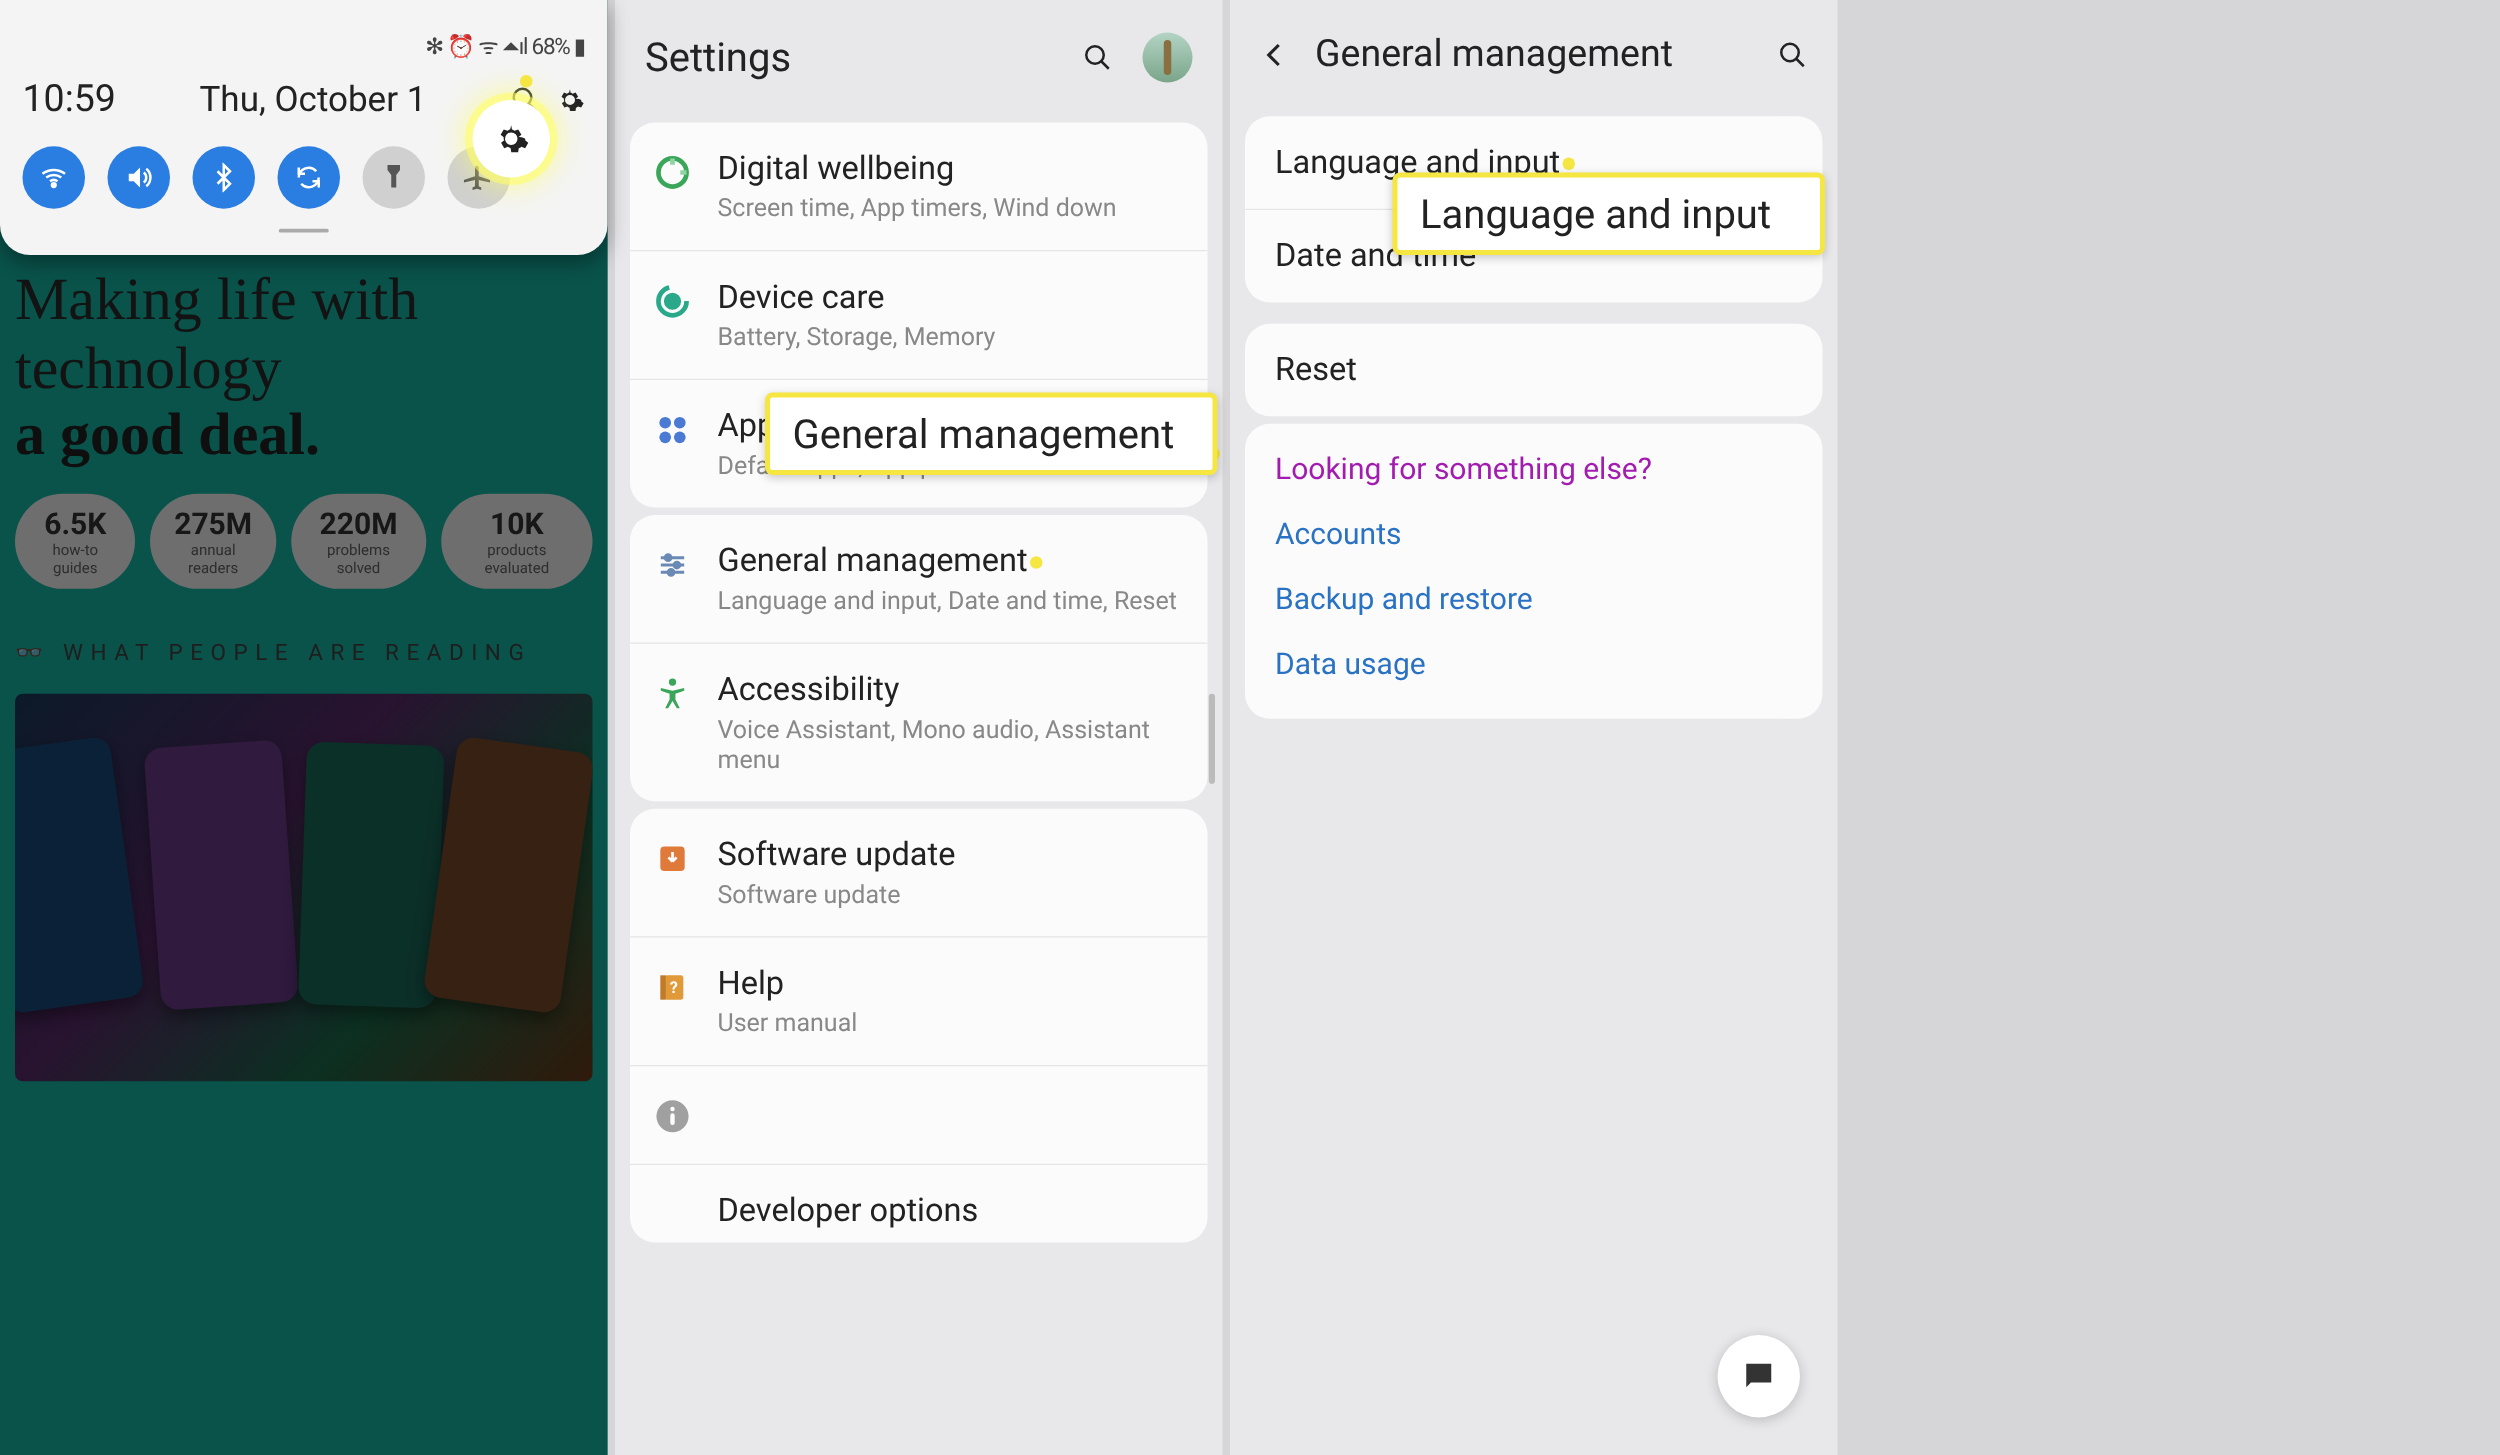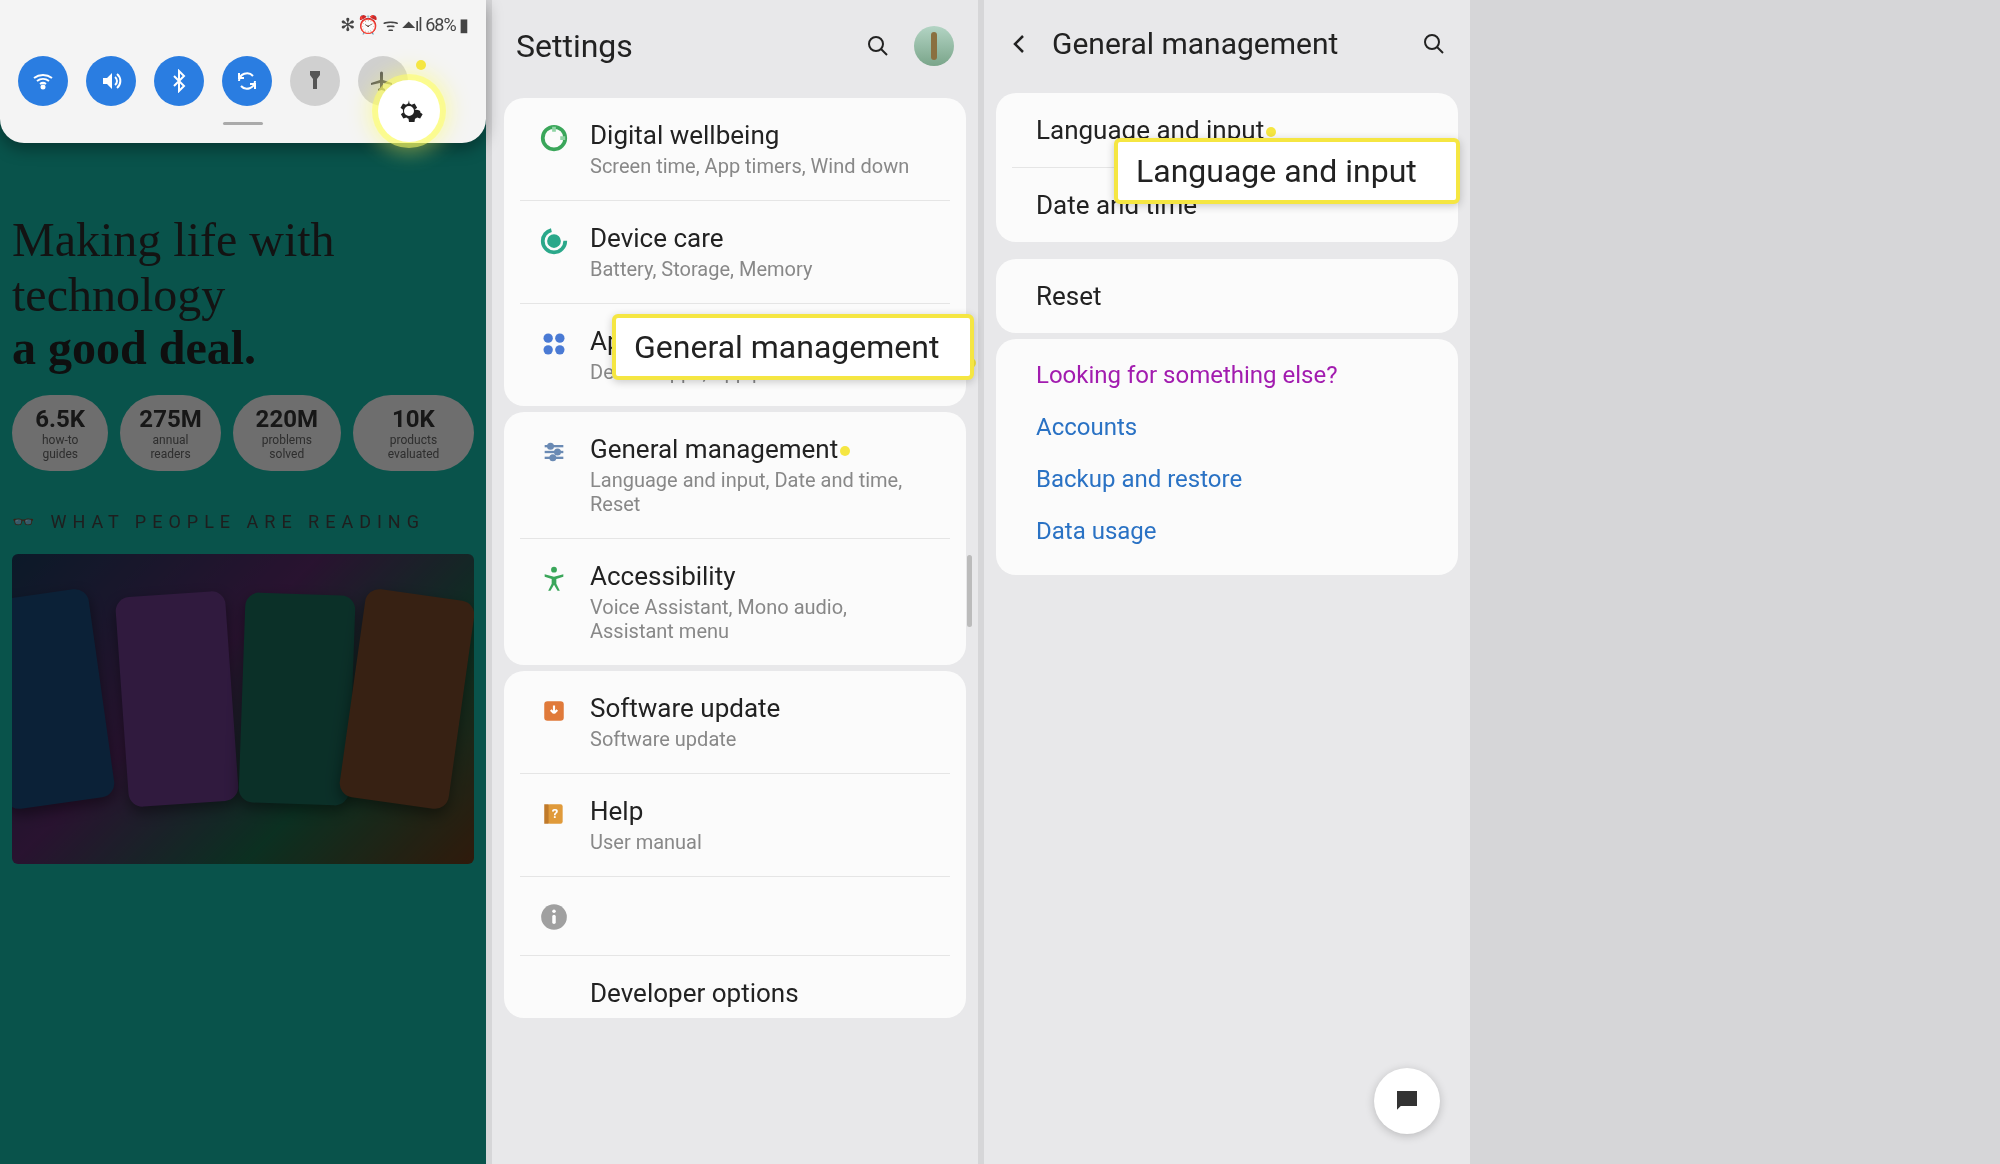--- a/index.html
+++ b/index.html
@@ -20,21 +20,21 @@
   .stat .num{ font-size:24px; font-weight:700; color:#333;}
   .stat .lab{ font-size:12px; color:#666;}
   .reading-head{ margin-top:40px; letter-spacing:6px; font-size:18px; color:#444; display:flex; align-items:center; gap:10px;}
   .phones { margin-top:22px; height:310px; border-radius:6px; background: linear-gradient(135deg,#1a3a5a 0%, #5b2a6a 40%, #1a6a4a 70%, #6a3a1a 100%); position:relative; overflow:hidden;}
   .phone{ position:absolute; width:110px; height:210px; border-radius:14px; top:40px; box-shadow:0 6px 14px rgba(0,0,0,0.4);}
   .phone.p1{ left:-20px; background:#1a4a7a; transform:rotate(-8deg);}
   .phone.p2{ left:110px; background:#6a3a8a; transform:rotate(-4deg);}
   .phone.p3{ left:230px; background:#1a6a5a; transform:rotate(2deg);}
   .phone.p4{ left:340px; background:#7a4a2a; transform:rotate(8deg);}
   
-  .qs-panel { position:absolute; top:0; left:0; right:0; background:#f4f4f4; border-radius:0 0 24px 24px; padding:12px 18px 18px 18px; box-shadow:0 6px 16px rgba(0,0,0,0.35); z-index:3;}
+  .qs-panel { position:absolute; top:0; left:0; right:0; background:#f4f4f4; border-radius:0 0 24px 24px; padding:24px 18px 18px 18px; box-shadow:0 6px 16px rgba(0,0,0,0.35); z-index:3;}
   .status-icons-row{ display:flex; justify-content:flex-end; align-items:center; gap:8px; font-size:18px; color:#444; letter-spacing:-1px;}
   .time-row{ display:flex; align-items:center; justify-content:space-between; margin-top:14px;}
   .time-row .time{ font-size:30px; color:#222;}
   .time-row .date{ font-size:28px; color:#222;}
   .time-row .right-icons{ display:flex; align-items:center; gap:12px;}
   .tg-row{ display:flex; gap:18px; margin-top:20px;}
   .tg{ width:50px; height:50px; border-radius:50%; background:#2a7de1; display:flex; align-items:center; justify-content:center; color:#fff;}
   .tg.off{ background:#d0d0d0; color:#555;}
   .handle{ width:40px; height:3px; background:#aaa; border-radius:2px; margin:16px auto 0;}
   
@@ -44,21 +44,21 @@
   .ico-sm{ width:24px; height:24px;}
   .ico-md{ width:30px; height:30px;}
   
   
   .sheader{ display:flex; align-items:center; justify-content:space-between; padding:26px 24px;}
   .sheader h1{ font-size:32px; color:#222; font-weight:400;}
   .sheader .right{ display:flex; align-items:center; gap:24px;}
   .avatar{ width:40px; height:40px; border-radius:50%; background:linear-gradient(#b3d4c4,#7aa58a); position:relative;}
   .avatar::after{ content:""; position:absolute; left:17px; top:6px; width:6px; height:28px; background:#8a7040; border-radius:3px;}
   
-  .card{ background:#fbfbfb; border-radius:20px; margin:6px 12px; padding:0 16px;}
+  .card{ background:#fbfbfb; border-radius:20px; margin:6px 12px; padding:0 0;}
   .row{ display:flex; align-items:flex-start; padding:22px 18px; gap:20px; border-top:1px solid #e5e5e5;}
   .row:first-child{ border-top:none;}
   .row .ricon{ width:32px; height:32px; flex:0 0 32px; margin-top:2px; display:flex; align-items:center; justify-content:center;}
   .row .txt .t{ font-size:26px; color:#222;}
   .row .txt .s{ font-size:20px; color:#888; margin-top:4px;}
   
   .callout{ position:absolute; z-index:10; background:#fff; border:4px solid #f5e642; border-radius:6px; padding:10px 18px; font-size:32px; color:#222; box-shadow:0 2px 8px rgba(0,0,0,0.2);}
   .dot{ width:10px; height:10px; background:#f5e642; border-radius:50%; display:inline-block; vertical-align:middle; margin-left:2px;}
   
   .scroll-ind{ position:absolute; right:6px; top:555px; width:5px; height:72px; background:#bbb; border-radius:3px;}
@@ -108,20 +108,37 @@
         <div class="phone p2"></div>
         <div class="phone p3"></div>
         <div class="phone p4"></div>
     </div>
   </div>
   <div class="dim-overlay"></div>
 
   <div class="qs-panel">
     <div class="status-icons-row">
       <span>✻ ⏰ ᯤ ⏶ıl 68% ▮</span>
+    </div>
+    <div class="time-row">
+      <span class="time">10:59</span>
+      <span class="date">Thu, October 1</span>
+      <span class="right-icons">
+        <span>
+          <svg class="ico-sm" viewBox="0 0 24 24" fill="none" stroke="#222" stroke-width="2">
+              <circle cx="10" cy="10" r="7"></circle>
+              <line x1="15" y1="15" x2="21" y2="21"></line>
+            </svg>
+        </span>
+        <span>
+          <svg class="ico-sm" viewBox="0 0 24 24" fill="#222">
+              <path d="M12 8a4 4 0 100 8 4 4 0 000-8zm9 4a7 7 0 01-.1 1l2 1.6-2 3.4-2.4-.9a7 7 0 01-1.7 1l-.4 2.6H12l-.4-2.6a7 7 0 01-1.7-1l-2.4.9-2-3.4 2-1.6A7 7 0 017.1 12a7 7 0 01.1-1l-2-1.6 2-3.4 2.4.9a7 7 0 011.7-1L12 3.3h0l.4 2.6a7 7 0 011.7 1l2.4-.9 2 3.4-2 1.6A7 7 0 0121 12z"></path>
+            </svg>
+        </span>
+      </span>
     </div>
     <div class="tg-row">
       <div class="tg">
           <svg class="ico-sm" viewBox="0 0 24 24" fill="none" stroke="#fff" stroke-width="2">
             <path d="M3 9a15 15 0 0118 0M6 12a10 10 0 0112 0M9 15a5 5 0 016 0"></path>
             <circle cx="12" cy="18" r="1.5" fill="#fff"></circle>
           </svg>
         </div>
       <div class="tg">
           <svg class="ico-sm" viewBox="0 0 24 24" fill="#fff">

